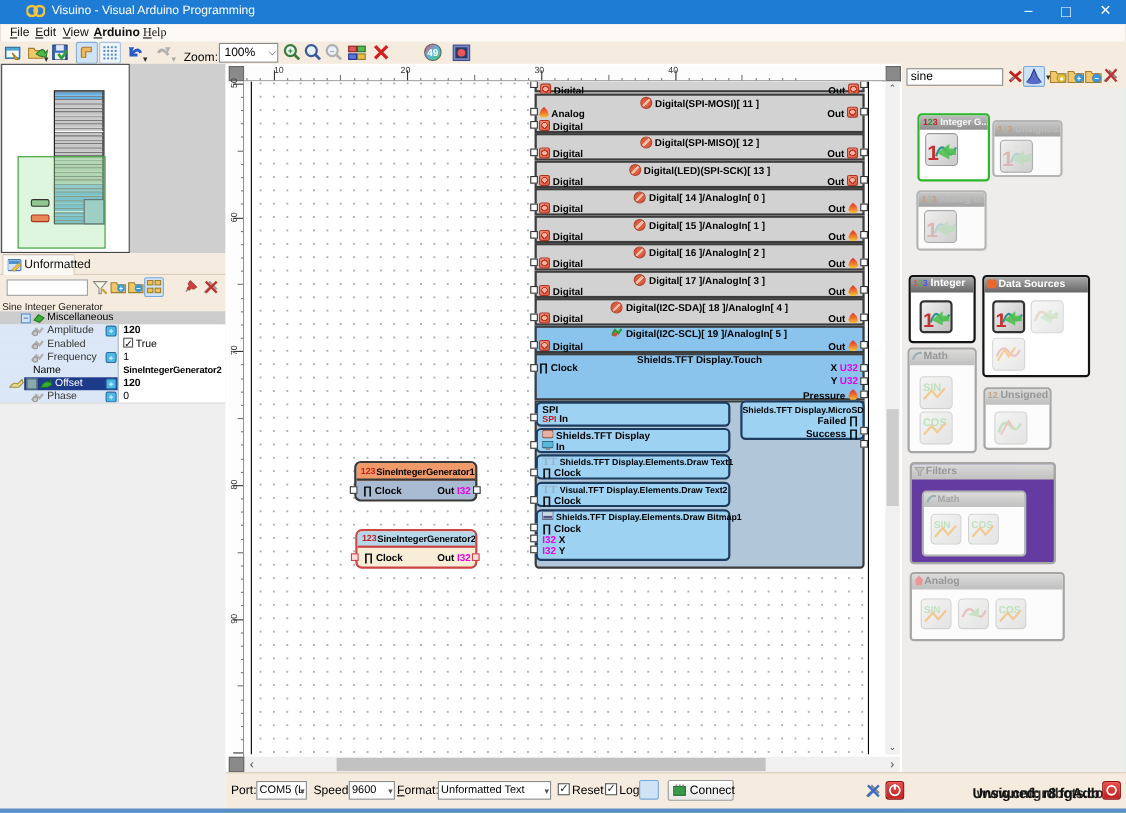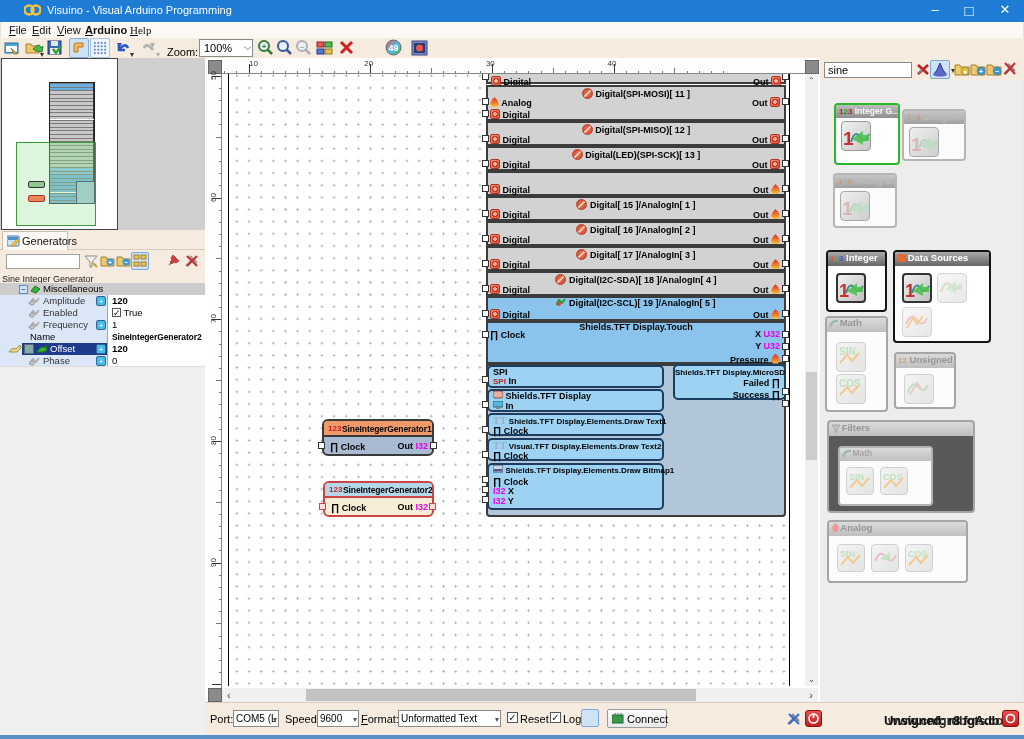--- a/index.html
+++ b/index.html
@@ -226,21 +226,21 @@
         <div style="position: absolute; left: 26px; top: 136px; width: 17px; height: 7px; background: rgb(232, 136, 88); border: 1px solid rgb(176, 48, 32); border-radius: 2px;"></div>
       </div>
     </div>
   <div id="proptabbar" class="abs">
       <div id="proptab" class="abs">
         <svg style="position:absolute;left:4px;top:3px;" width="13" height="12">
           <rect x="0" y="1" width="12" height="10" rx="1" fill="#cfe3f7" stroke="#4a7ab0"></rect>
           <rect x="1" y="2" width="10" height="3" fill="#4a90d0"></rect>
           <path d="M4 10 L10 4 L12 6 L6 12 Z" fill="#f0c040" stroke="#a07820" stroke-width="0.5"></path>
         </svg>
-        <span style="position:absolute;left:19px;top:3px;">Generators</span>
+        <span style="position:absolute;left:19px;top:3px;">Unformatted</span>
       </div>
     </div>
   <div id="propsearch" class="abs"></div>
   <svg class="abs" style="left:84px;top:196px;" width="15" height="15">
       <path d="M1 2 L13 2 L8 8 L8 13 L6 13 L6 8 Z" fill="#f8f8e8" stroke="#888"></path>
       <path d="M9 9 L13 13" stroke="#c8a030" stroke-width="2"></path>
     </svg>
   <svg class="abs" style="left:100px;top:196px;" width="15" height="14">
       <path d="M1 3 L6 3 L7 5 L14 5 L14 12 L1 12 Z" fill="#f0c86a" stroke="#a08030"></path>
       <circle cx="10" cy="8" r="3.5" fill="#3a9ad8"></circle>
@@ -487,20 +487,21 @@
         <div style="position: absolute; left: 260px; top: 61px; width: 7px; height: 7px; background: rgb(255, 255, 255); border: 1px solid rgb(51, 51, 51); z-index: 5;"></div>
         <div style="position: absolute; left: 264px; top: 59px; width: 294px; text-align: right; font-size: 9px; font-weight: 700;">Out <span class="dicon"></span></div>
         <div style="position: absolute; left: 560px; top: 61px; width: 7px; height: 7px; background: rgb(255, 255, 255); border: 1px solid rgb(51, 51, 51); z-index: 5;"></div>
         <div style="position: absolute; left: 264px; top: 71.5px; width: 300px; height: 25px; background: rgb(210, 210, 210); border: 2px solid rgb(60, 60, 60);"></div>
         <div style="position: absolute; left: 264px; top: 72.5px; width: 300px; height: 12px; text-align: center; font-size: 9px; font-weight: 700; color: rgb(0, 0, 0);"><span class="noicon"></span> Digital(LED)(SPI-SCK)[ 13 ]</div>
         <div style="position: absolute; left: 268px; top: 84px; font-size: 9px; font-weight: 700;"><span class="dicon"></span> Digital</div>
         <div style="position: absolute; left: 260px; top: 86px; width: 7px; height: 7px; background: rgb(255, 255, 255); border: 1px solid rgb(51, 51, 51); z-index: 5;"></div>
         <div style="position: absolute; left: 264px; top: 84px; width: 294px; text-align: right; font-size: 9px; font-weight: 700;">Out <span class="dicon"></span></div>
         <div style="position: absolute; left: 560px; top: 86px; width: 7px; height: 7px; background: rgb(255, 255, 255); border: 1px solid rgb(51, 51, 51); z-index: 5;"></div>
         <div style="position: absolute; left: 264px; top: 96.5px; width: 300px; height: 25px; background: rgb(210, 210, 210); border: 2px solid rgb(60, 60, 60);"></div>
+        <div style="position: absolute; left: 264px; top: 97.5px; width: 300px; height: 12px; text-align: center; font-size: 9px; font-weight: 700; color: rgb(0, 0, 0);"><span class="noicon"></span> Digital[ 14 ]/AnalogIn[ 0 ]</div>
         <div style="position: absolute; left: 268px; top: 109px; font-size: 9px; font-weight: 700;"><span class="dicon"></span> Digital</div>
         <div style="position: absolute; left: 260px; top: 111px; width: 7px; height: 7px; background: rgb(255, 255, 255); border: 1px solid rgb(51, 51, 51); z-index: 5;"></div>
         <div style="position: absolute; left: 264px; top: 109px; width: 294px; text-align: right; font-size: 9px; font-weight: 700;">Out <span class="flame"></span></div>
         <div style="position: absolute; left: 560px; top: 111px; width: 7px; height: 7px; background: rgb(255, 255, 255); border: 1px solid rgb(51, 51, 51); z-index: 5;"></div>
         <div style="position: absolute; left: 264px; top: 121.5px; width: 300px; height: 25px; background: rgb(210, 210, 210); border: 2px solid rgb(60, 60, 60);"></div>
         <div style="position: absolute; left: 264px; top: 122.5px; width: 300px; height: 12px; text-align: center; font-size: 9px; font-weight: 700; color: rgb(0, 0, 0);"><span class="noicon"></span> Digital[ 15 ]/AnalogIn[ 1 ]</div>
         <div style="position: absolute; left: 268px; top: 134px; font-size: 9px; font-weight: 700;"><span class="dicon"></span> Digital</div>
         <div style="position: absolute; left: 260px; top: 136px; width: 7px; height: 7px; background: rgb(255, 255, 255); border: 1px solid rgb(51, 51, 51); z-index: 5;"></div>
         <div style="position: absolute; left: 264px; top: 134px; width: 294px; text-align: right; font-size: 9px; font-weight: 700;">Out <span class="flame"></span></div>
         <div style="position: absolute; left: 560px; top: 136px; width: 7px; height: 7px; background: rgb(255, 255, 255); border: 1px solid rgb(51, 51, 51); z-index: 5;"></div>
@@ -716,21 +717,21 @@
           <path d="M3 20 L10 12 L15 18 L22 10" stroke="#e8a030" stroke-width="2" fill="none"></path>
         </svg></div>
     </div>
     <div style="position: absolute; left: 74px; top: 294px; width: 62px; height: 57px; background: rgb(255, 255, 255); border: 2px solid rgb(154, 154, 154); border-radius: 4px; opacity: 0.85;">
       <div class="palhead" style="background:linear-gradient(180deg,#d8d8d8,#b8b8b8);color:#888;"><span style="position:relative;left:2px;"><span style="color:#b97;font-size:8px;">12</span> Unsigned</span></div>
       <div style="position:absolute;left:8px;top:20px;width:30px;height:30px;border-radius:4px;background:linear-gradient(135deg,#f0f0f0,#d0d0d0);border:1px solid #aaa;opacity:0.6;"><svg width="26" height="26">
           <path d="M3 18 Q7 5 13 12 T23 10" stroke="#9c9" stroke-width="2.5" fill="none"></path>
           <path d="M5 20 L12 8 L16 14" stroke="#d99" stroke-width="2" fill="none"></path>
         </svg></div>
     </div>
-    <div style="position: absolute; left: 7px; top: 362px; width: 148px; height: 93px; background: #404040; border: 2px solid rgb(154, 154, 154); border-radius: 4px; opacity: 0.85;">
+    <div style="position: absolute; left: 7px; top: 362px; width: 133px; height: 93px; background: #4c1d95; border: 2px solid rgb(154, 154, 154); border-radius: 4px; opacity: 0.85;">
       <div class="palhead" style="background:linear-gradient(180deg,#d8d8d8,#b8b8b8);color:#888;"><svg width="10" height="10" style="position:relative;top:1px;left:2px;">
           <path d="M1 2 L9 2 L6 6 L6 9 L4 9 L4 6 Z" fill="#bbb" stroke="#999"></path>
         </svg> <span style="position:relative;top:-1px;">Filters</span></div>
       <div style="position:absolute;left:9px;top:24px;width:95px;height:60px;background:#fff;border:2px solid #aaa;border-radius:4px;">
         <div class="ptilehead" style="background:linear-gradient(180deg,#d8d8d8,#b8b8b8);color:#999;"><svg width="10" height="9" style="position:relative;top:1px;left:2px;">
             <path d="M1 8 Q3 1 9 2" stroke="#8aa" stroke-width="2" fill="none"></path>
           </svg> <span style="position:relative;top:-1px;">Math</span></div>
         <div style="position:absolute;left:6px;top:19px;width:28px;height:28px;border-radius:4px;background:linear-gradient(135deg,#f0f0f0,#d0d0d0);border:1px solid #aaa;opacity:0.6;"><svg width="26" height="26">
             <text x="2" y="12" font-size="9" font-weight="bold" fill="#8c8">SIN</text>
             <path d="M3 20 L10 12 L15 18 L22 10" stroke="#e8a030" stroke-width="2" fill="none"></path>

